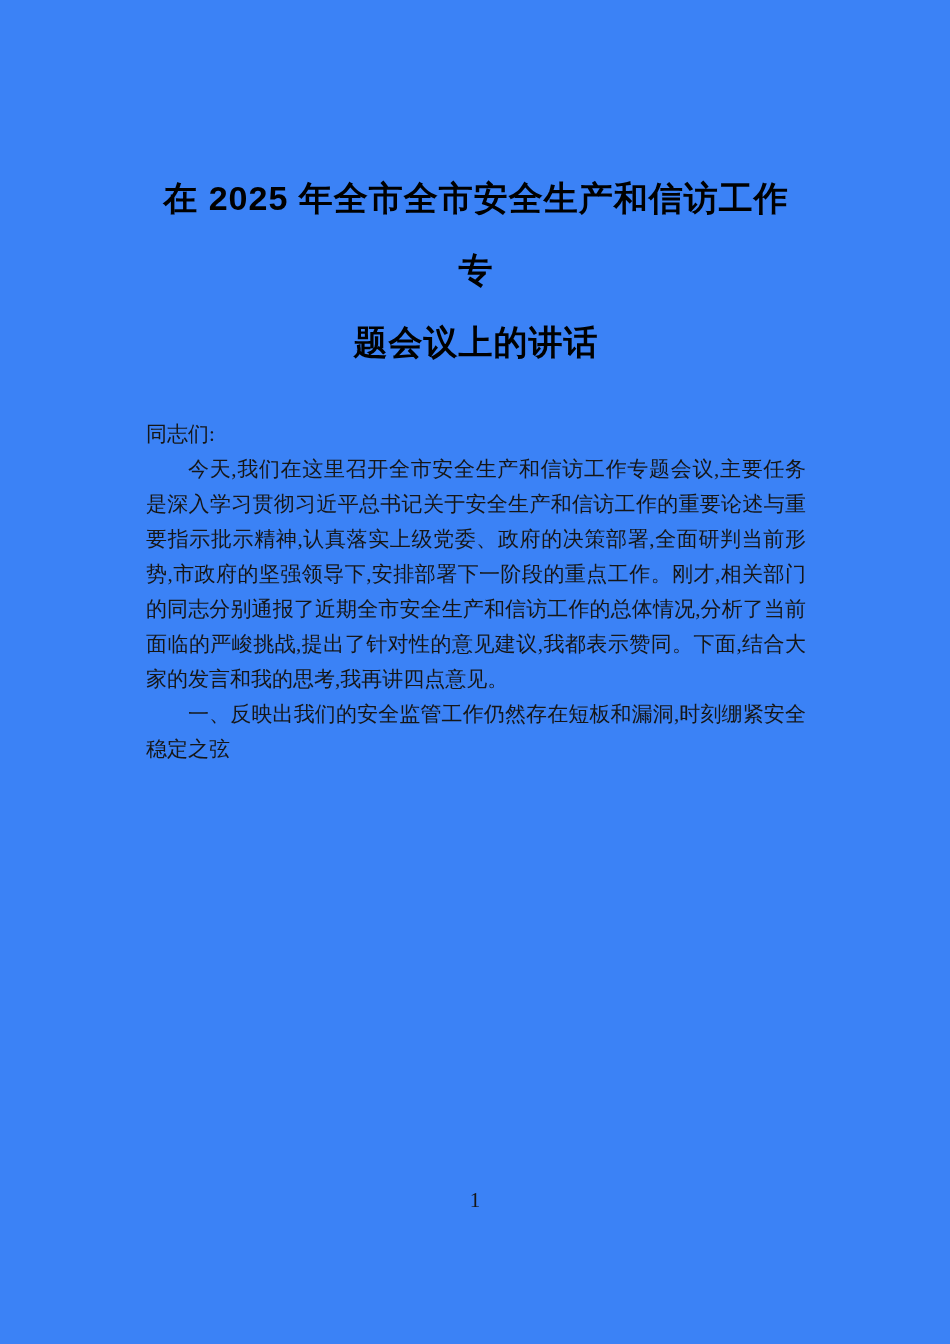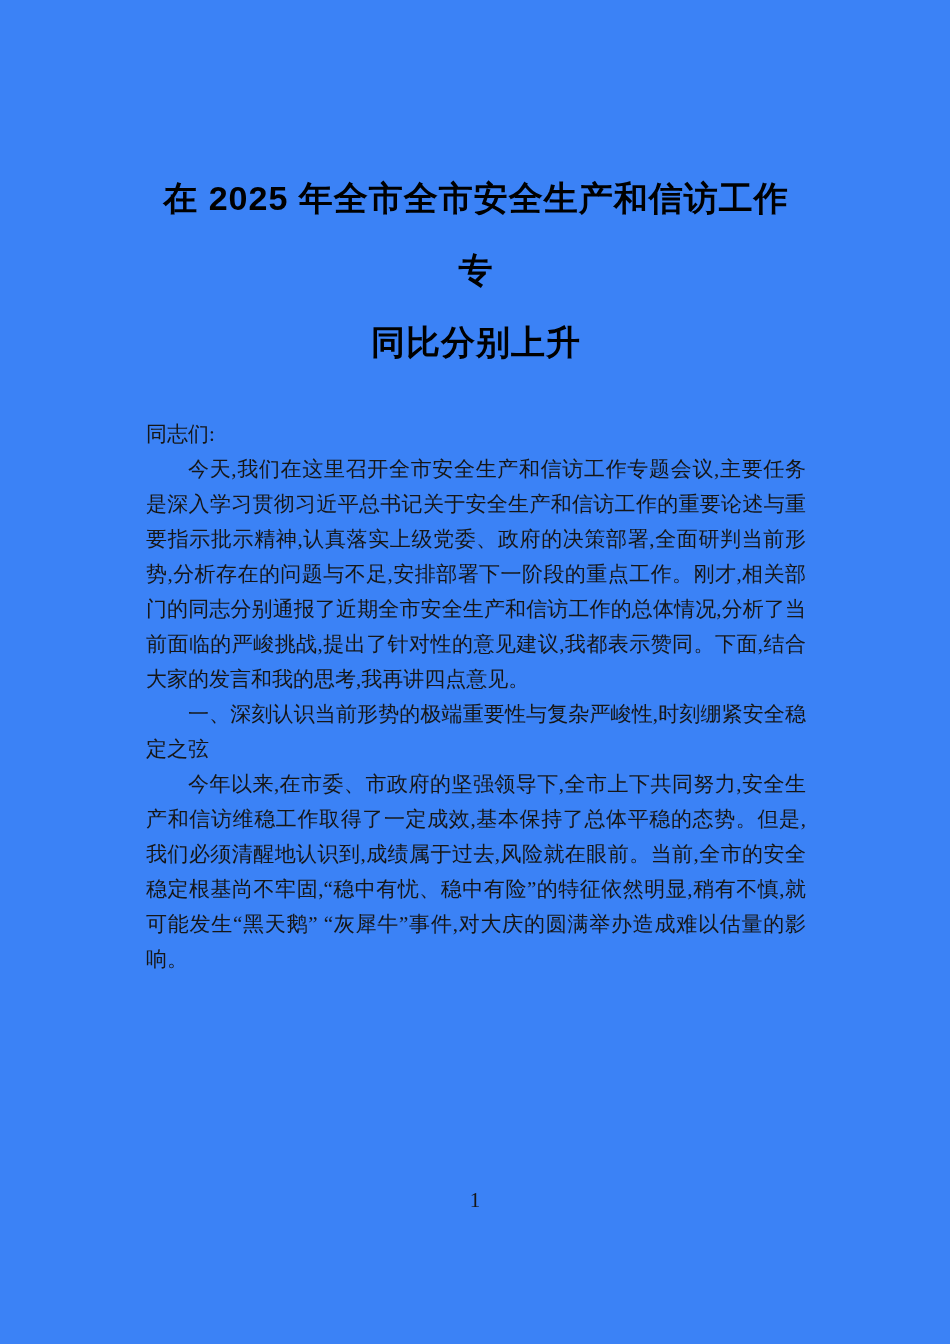--- a/index.html
+++ b/index.html
@@ -58,25 +58,24 @@
   }
 </style>
 </head>
 <body>
 
 <div class="page">
   <div class="content">
 
     <h1 class="doc-title">
       <div>在 2025 年全市全市安全生产和信访工作专</div>
-      <div>同比分别上升</div>
+      <div>题会议上的讲话</div>
     </h1>
 
     <div class="body-text">
       <p>同志们:</p>
-      <p class="indent">今天,我们在这里召开全市安全生产和信访工作专题会议,主要任务是深入学习贯彻习近平总书记关于安全生产和信访工作的重要论述与重要指示批示精神,认真落实上级党委、政府的决策部署,全面研判当前形势,分析存在的问题与不足,安排部署下一阶段的重点工作。刚才,相关部门的同志分别通报了近期全市安全生产和信访工作的总体情况,分析了当前面临的严峻挑战,提出了针对性的意见建议,我都表示赞同。下面,结合大家的发言和我的思考,我再讲四点意见。</p>
-      <p class="indent">一、深刻认识当前形势的极端重要性与复杂严峻性,时刻绷紧安全稳定之弦</p>
-      <p class="indent">今年以来,在市委、市政府的坚强领导下,全市上下共同努力,安全生产和信访维稳工作取得了一定成效,基本保持了总体平稳的态势。但是,我们必须清醒地认识到,成绩属于过去,风险就在眼前。当前,全市的安全稳定根基尚不牢固,“稳中有忧、稳中有险”的特征依然明显,稍有不慎,就可能发生“黑天鹅” “灰犀牛”事件,对大庆的圆满举办造成难以估量的影响。</p>
+      <p class="indent">今天,我们在这里召开全市安全生产和信访工作专题会议,主要任务是深入学习贯彻习近平总书记关于安全生产和信访工作的重要论述与重要指示批示精神,认真落实上级党委、政府的决策部署,全面研判当前形势,市政府的坚强领导下,安排部署下一阶段的重点工作。刚才,相关部门的同志分别通报了近期全市安全生产和信访工作的总体情况,分析了当前面临的严峻挑战,提出了针对性的意见建议,我都表示赞同。下面,结合大家的发言和我的思考,我再讲四点意见。</p>
+      <p class="indent">一、反映出我们的安全监管工作仍然存在短板和漏洞,时刻绷紧安全稳定之弦</p>
     </div>
   </div>
 
   <div class="page-number">1</div>
 </div>
 
 </body></html>

